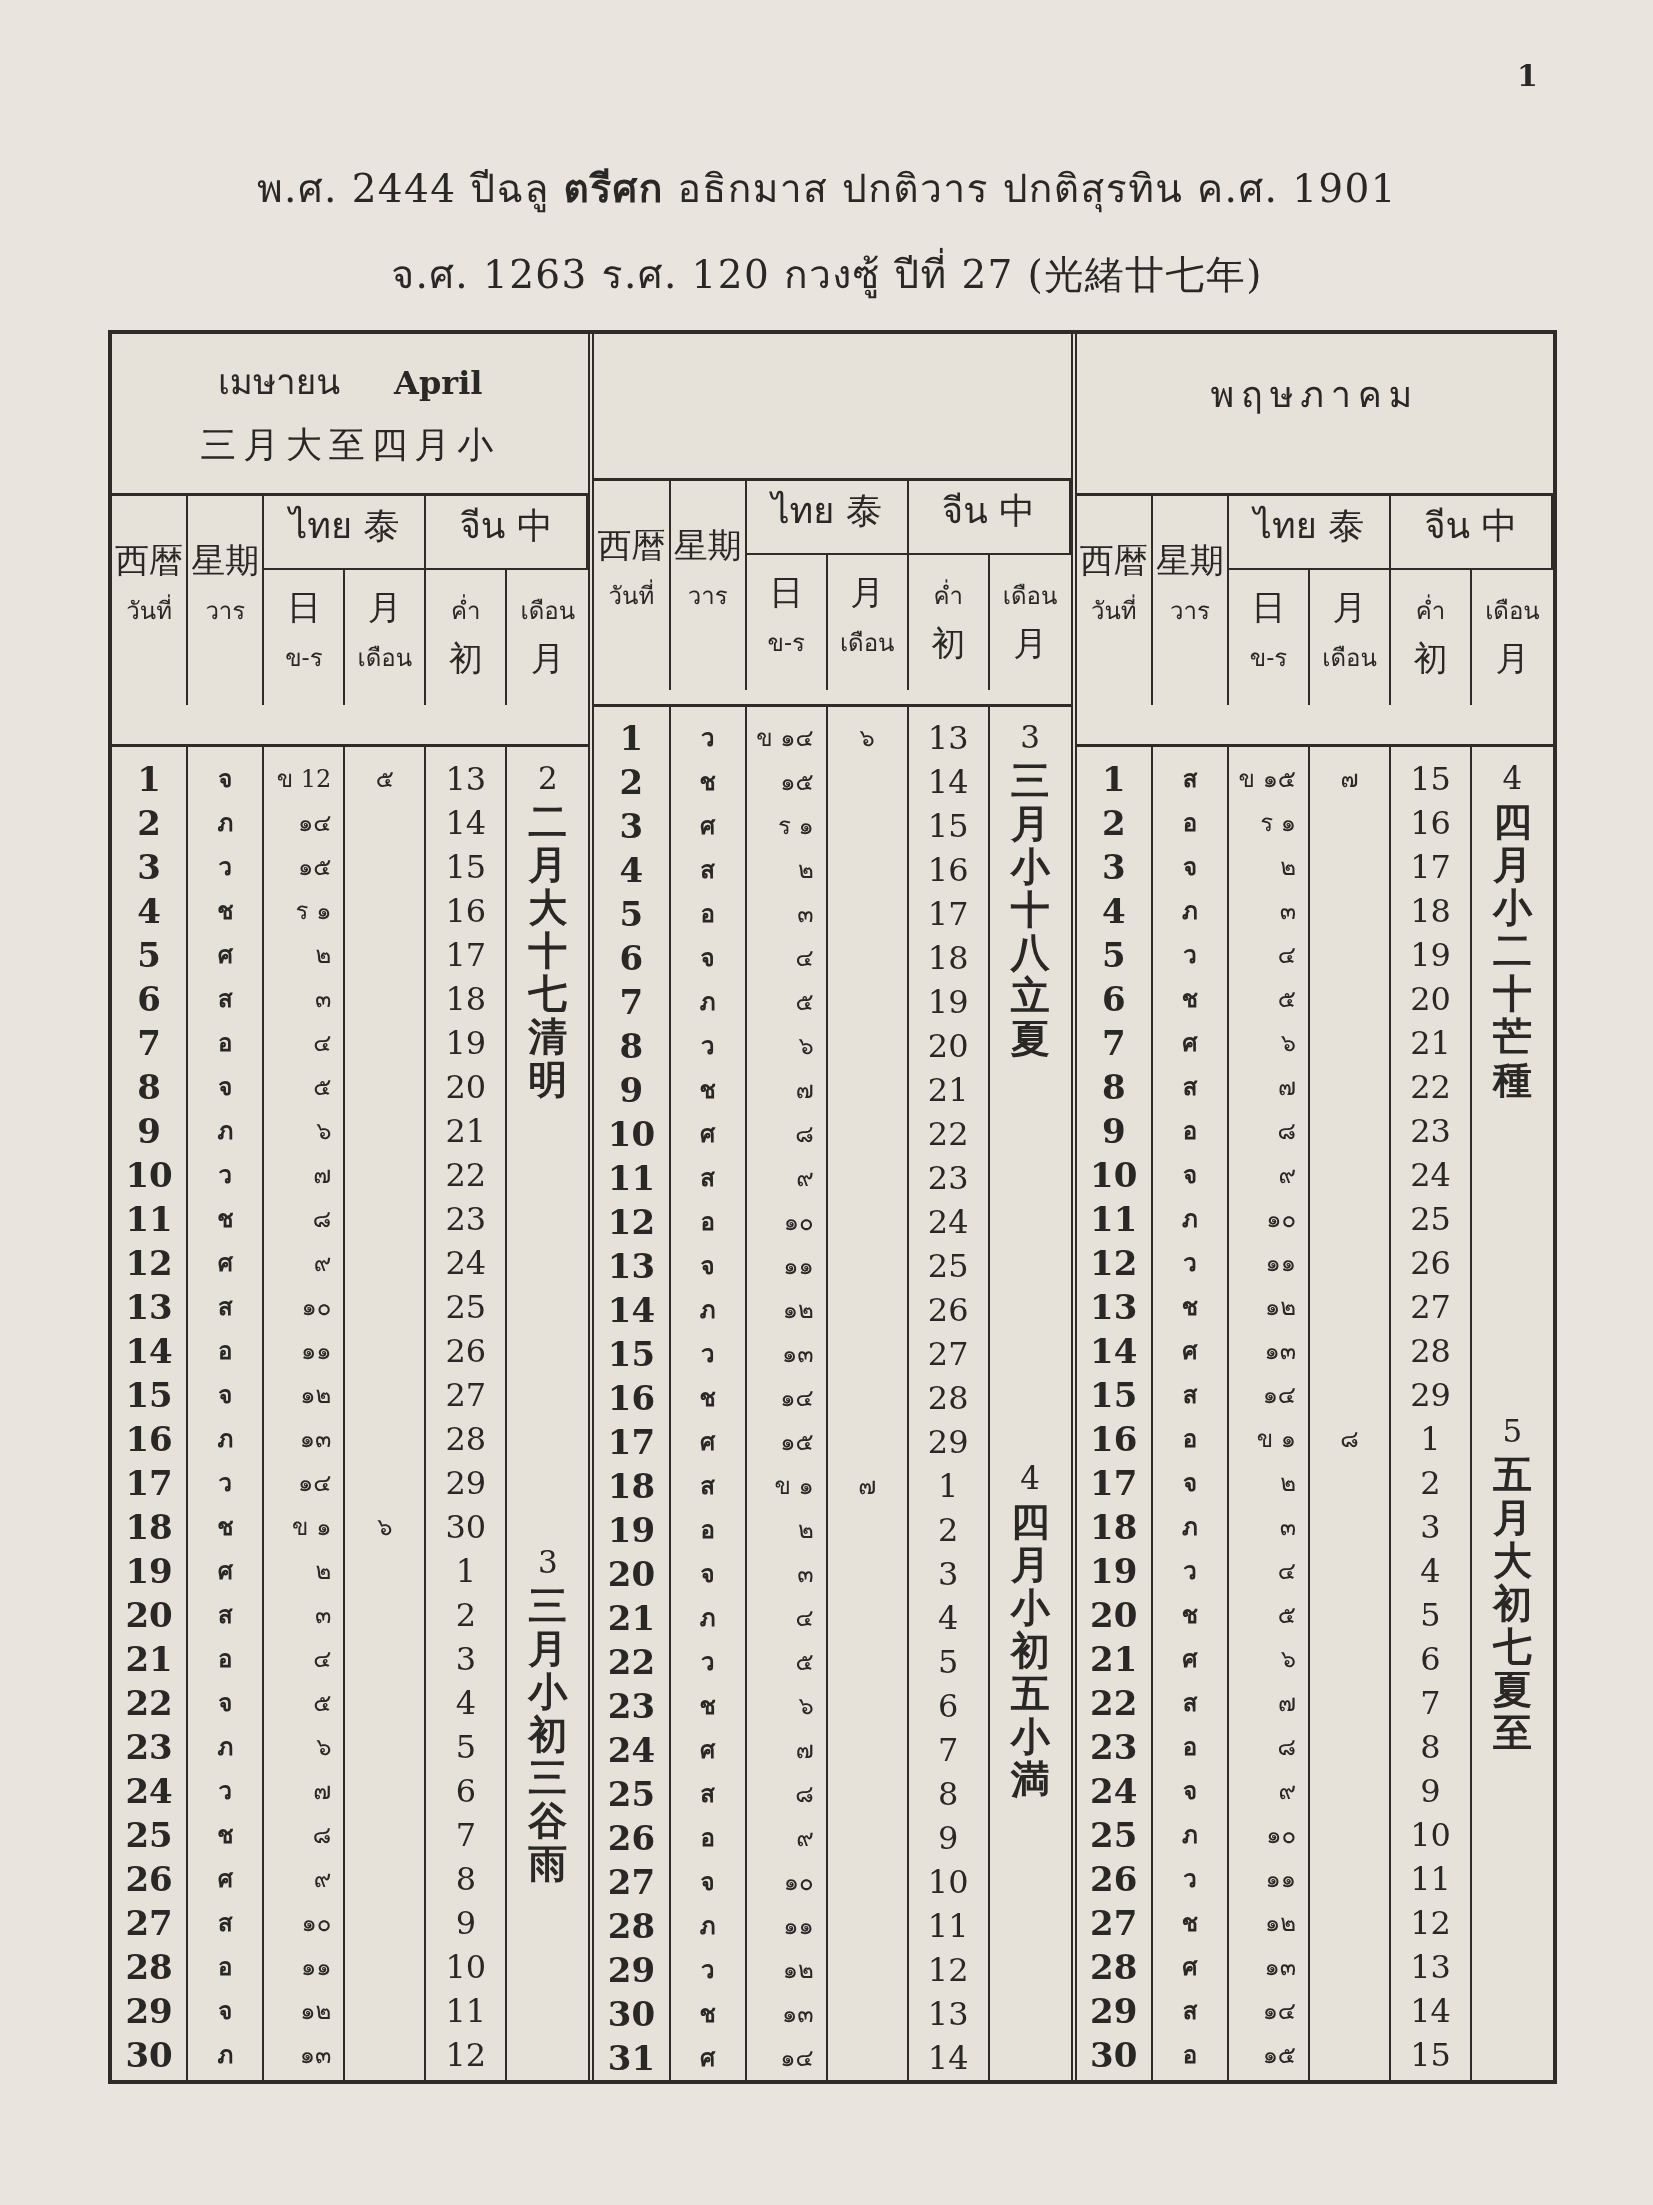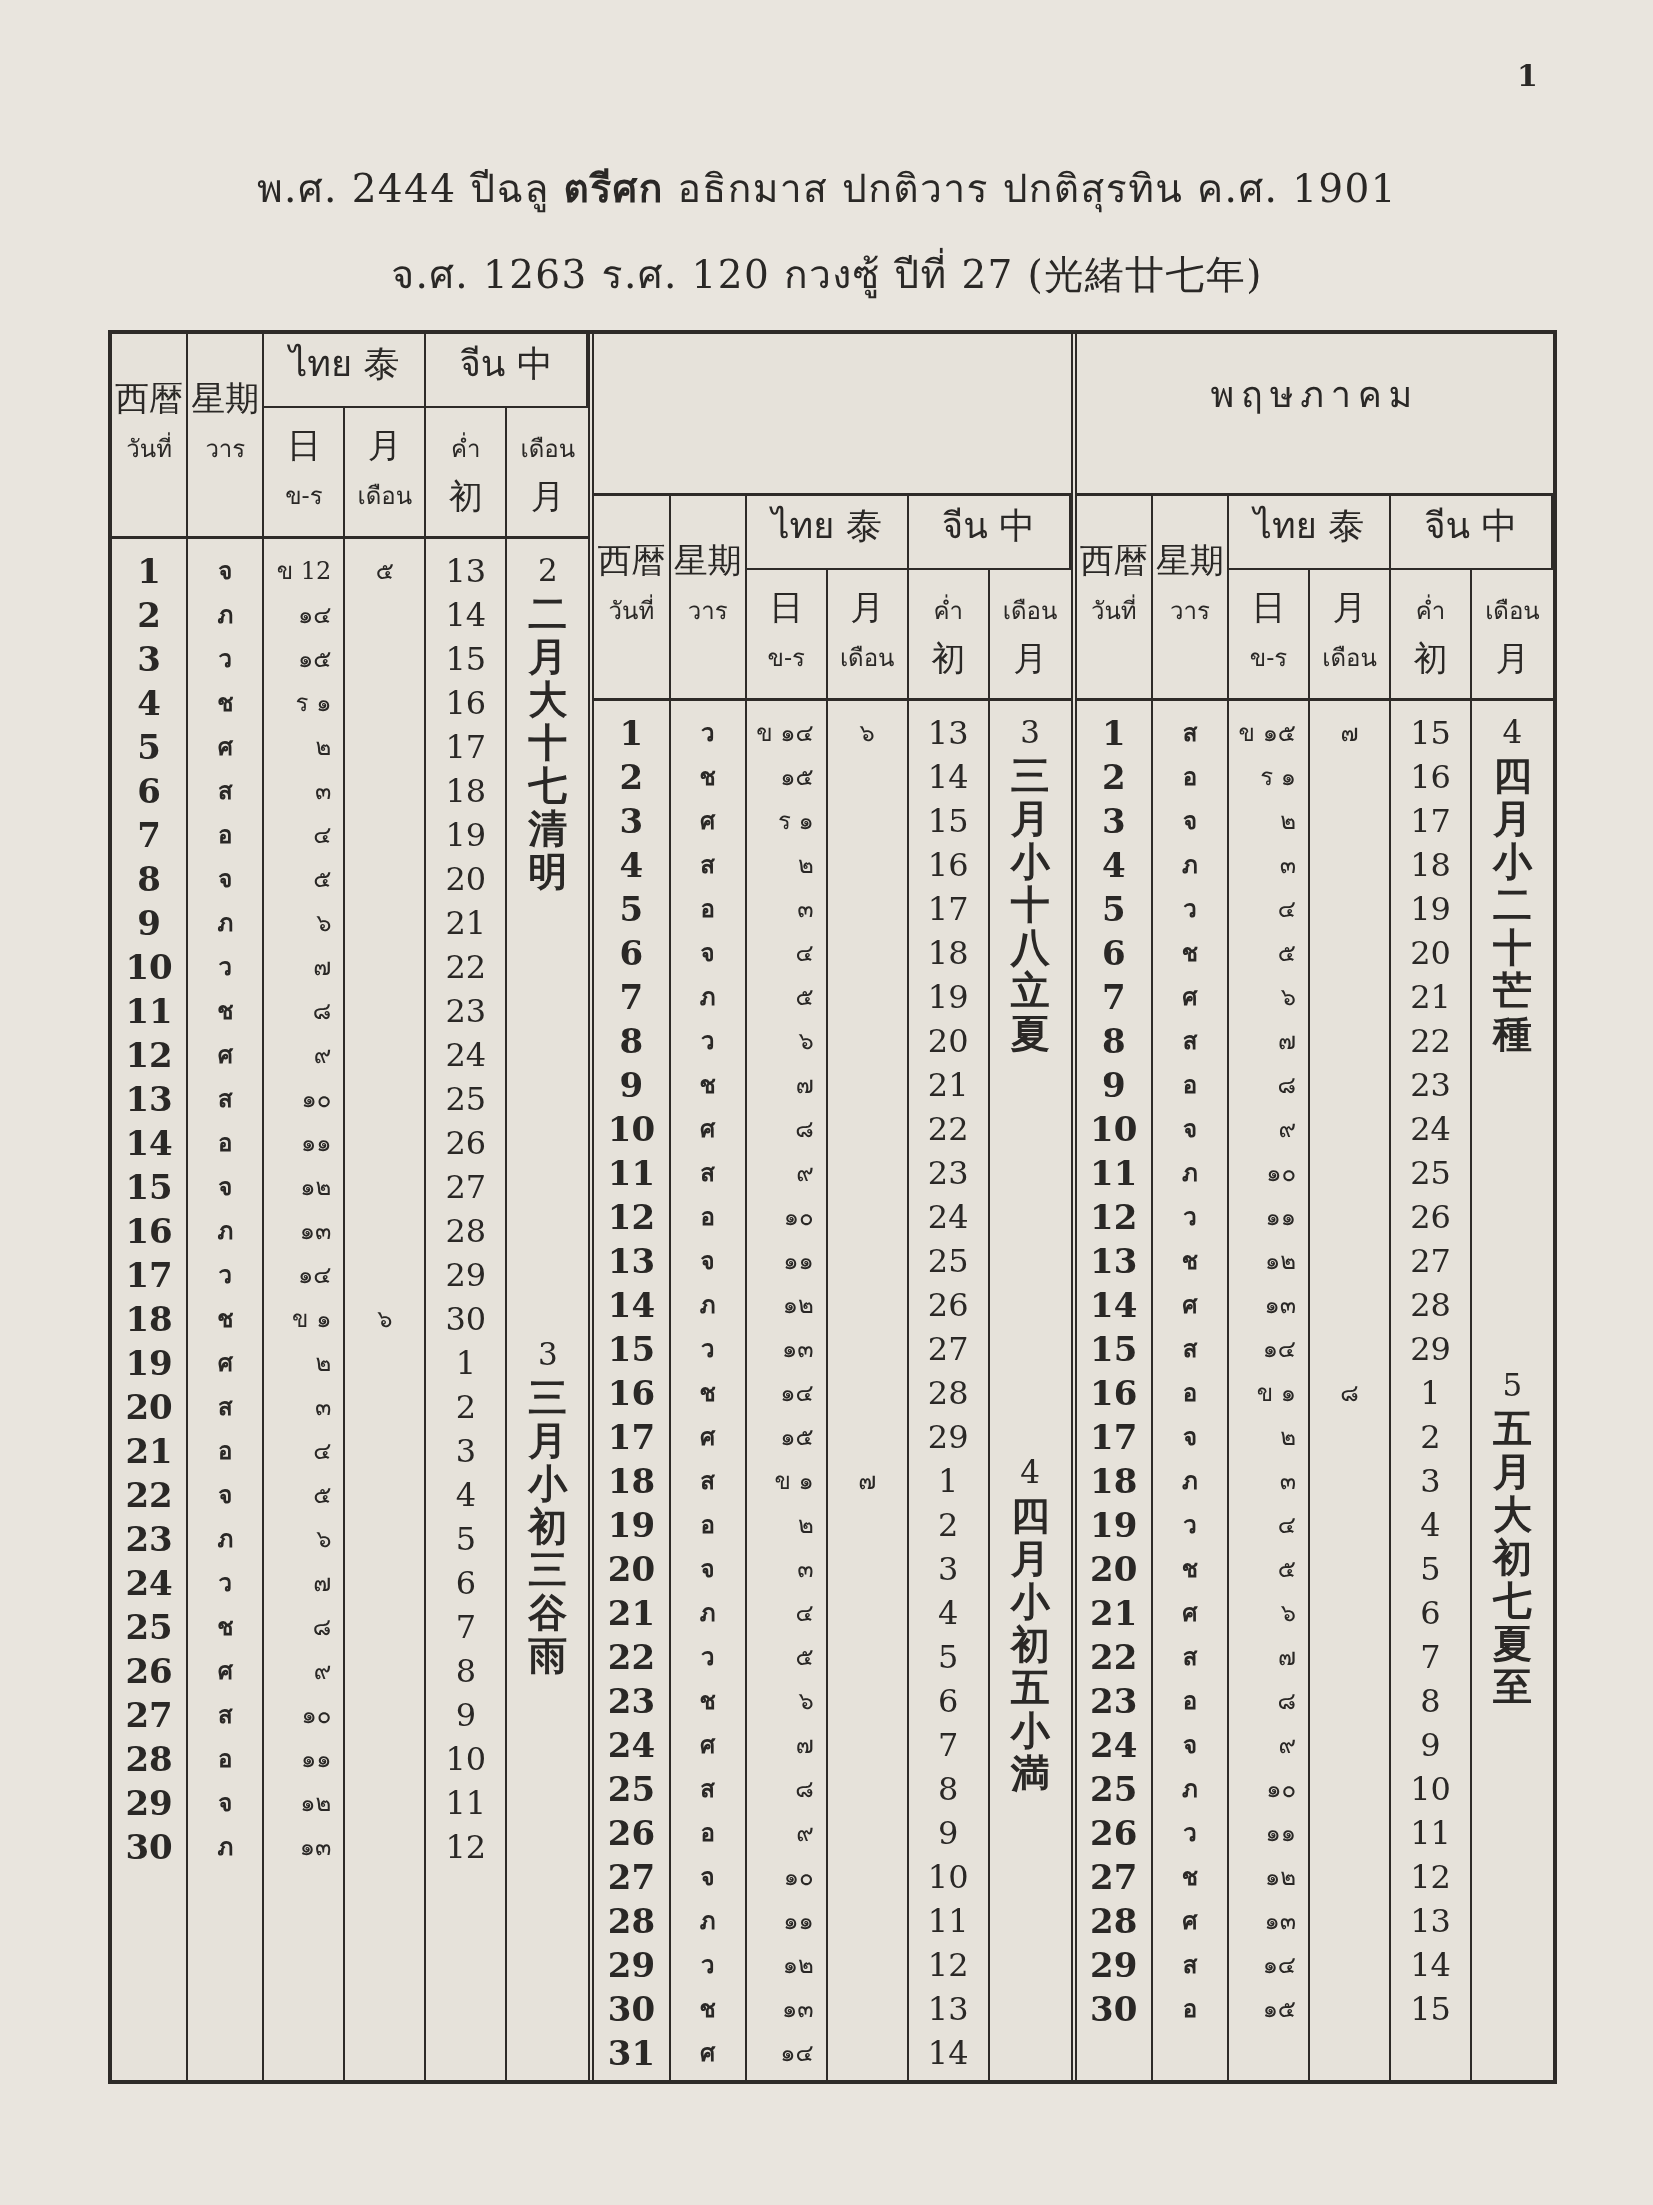--- a/index.html
+++ b/index.html
@@ -11,21 +11,21 @@
   .title2{top:243px;}
   .title b{font-weight:bold;}
   .table-wrap{position:absolute;left:108px;top:330px;width:1449px;height:1754px;
        border:4px solid #2e2b28;box-sizing:border-box;display:flex;background:#e6e2da;}
   .month{flex:1;border-right:6.8px double #2e2b28;display:flex;flex-direction:column;}
   .month:last-child{border-right:none;}
   .mhead{height:162px;border-bottom:3.4px solid #2e2b28;text-align:center;box-sizing:border-box;padding-top:20px;}
   .mhead .l1{font-size:35px;}
   .mhead .l1 .en{margin-left:54px;font-size:32px;font-weight:bold;}
   .mhead .l2{font-size:36px;margin-top:12px;letter-spacing:6.8px;}
-  .colhead{height:205px;border-bottom:3.4px solid #2e2b28;display:grid;
+  .colhead{height:251px;border-bottom:3.4px solid #2e2b28;display:grid;
        grid-template-columns:16% 16% 17% 17% 17% 17%;grid-template-rows:74px 135px;box-sizing:border-box;}
   .ch{border-right:2.7px solid #2e2b28;text-align:center;box-sizing:border-box;font-size:34px;}
   .ch:last-child{border-right:none;}
   .ch .sub{display:block;font-size:24px;margin-top:4px;}
   .span2r{grid-row:1 / span 2;padding-top:41px;line-height:47px;}
   .grp{grid-column:span 2;border-bottom:2px solid #2e2b28;padding-top:1px;font-size:36px;}
   .sc{padding-top:13.5px;line-height:47px;}
   .body{flex:1;display:grid;grid-template-columns:16% 16% 17% 17% 17% 17%;position:relative;}
   .col{border-right:2.7px solid #2e2b28;display:flex;flex-direction:column;padding-top:9.5px;box-sizing:border-box;}
   .col:last-child{border-right:none;}
@@ -46,20 +46,24 @@
 
 <div class="title title1">
   <span>พ.ศ. 2444 ปีฉลู</span>
   <b>ตรีศก</b>
   <span>อธิกมาส  ปกติวาร  ปกติสุรทิน  ค.ศ. 1901</span>
 </div>
 <div class="title title2">จ.ศ. 1263  ร.ศ. 120  กวงซู้ ปีที่ 27  (光緒廿七年)</div>
 
 <div class="table-wrap" id="tbl">
     <div class="month">
+   <div class="mhead">
+     <div class="l1"><span>เมษายน</span><span class="en">April</span></div>
+     <div class="l2">三月大至四月小</div>
+   </div>
    <div class="colhead">
      <div class="ch span2r"><span>西暦</span><span class="sub">วันที่</span></div>
      <div class="ch span2r"><span>星期</span><span class="sub">วาร</span></div>
      <div class="ch grp">ไทย 泰</div>
      <div class="ch grp">จีน 中</div>
      <div class="ch sc"><span>日</span><span class="sub">ข-ร</span></div>
      <div class="ch sc"><span>月</span><span class="sub">เดือน</span></div>
      <div class="ch sc"><span class="sub">ค่ำ</span><span>初</span></div>
      <div class="ch sc"><span class="sub">เดือน</span><span>月</span></div>
    </div>

